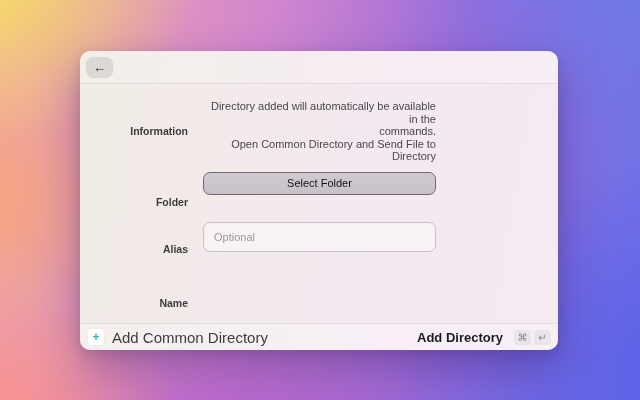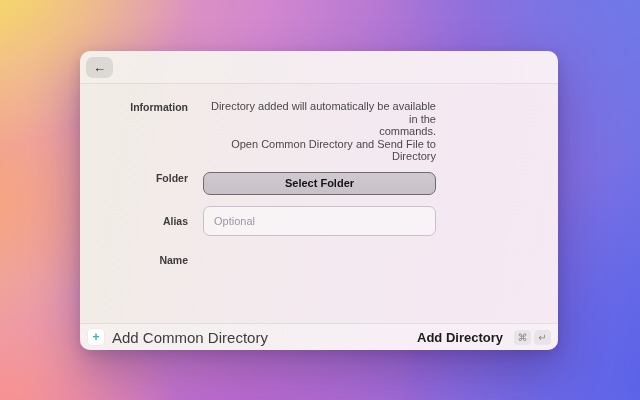--- a/index.html
+++ b/index.html
@@ -36,34 +36,34 @@
   .back-btn {
     width: 27px; height: 21px; border-radius: 7px;
     background: #dcd8d3;
     display: flex; align-items: center; justify-content: center;
     font-size: 13px; color: #232323; cursor: default;
   }
   .content { flex: 1; }
   .row { display: flex; }
   .row .label {
     width: 108px; flex-shrink: 0; text-align: right;
-    font-size: 10.5px; font-weight: 600; color: #3d3b3d;
+    font-size: 10.5px; font-weight: 600; color: #3d3b3d; margin-top: 24px;
   }
   .row .field { margin-left: 15px; width: 233px; box-sizing: border-box; }
   .row-info { margin-top: 16px; }
   .row-info .label { padding-top: 1px; }
   .info-text { font-size: 11px; line-height: 12.5px; color: #4a484a; text-align: right; }
   .info-text span { display: block; }
   .row-folder { margin-top: 9px; align-items: flex-start; }
   .select-folder-btn {
     height: 23px; width: 233px; box-sizing: border-box;
     border: 1.5px solid #6e6a70; border-radius: 7px;
     background: linear-gradient(#d0c9cf, #c8c1c8);
     font-family: "Liberation Sans", sans-serif;
-    font-size: 11px; font-weight: 700; color: #141414;
+    font-size: 11px; font-weight: 400; color: #141414;
     display: flex; align-items: center; justify-content: center;
   }
   .row-alias { margin-top: 11px; align-items: center; }
   .alias-input {
     height: 23px; width: 233px; box-sizing: border-box;
     border: 1px solid #c9c0c7; border-radius: 7px;
     background: rgba(255,255,255,0.45);
     font-family: "Liberation Sans", sans-serif;
     font-size: 11px; color: #333; padding: 14px 10px; outline: none;
   }

